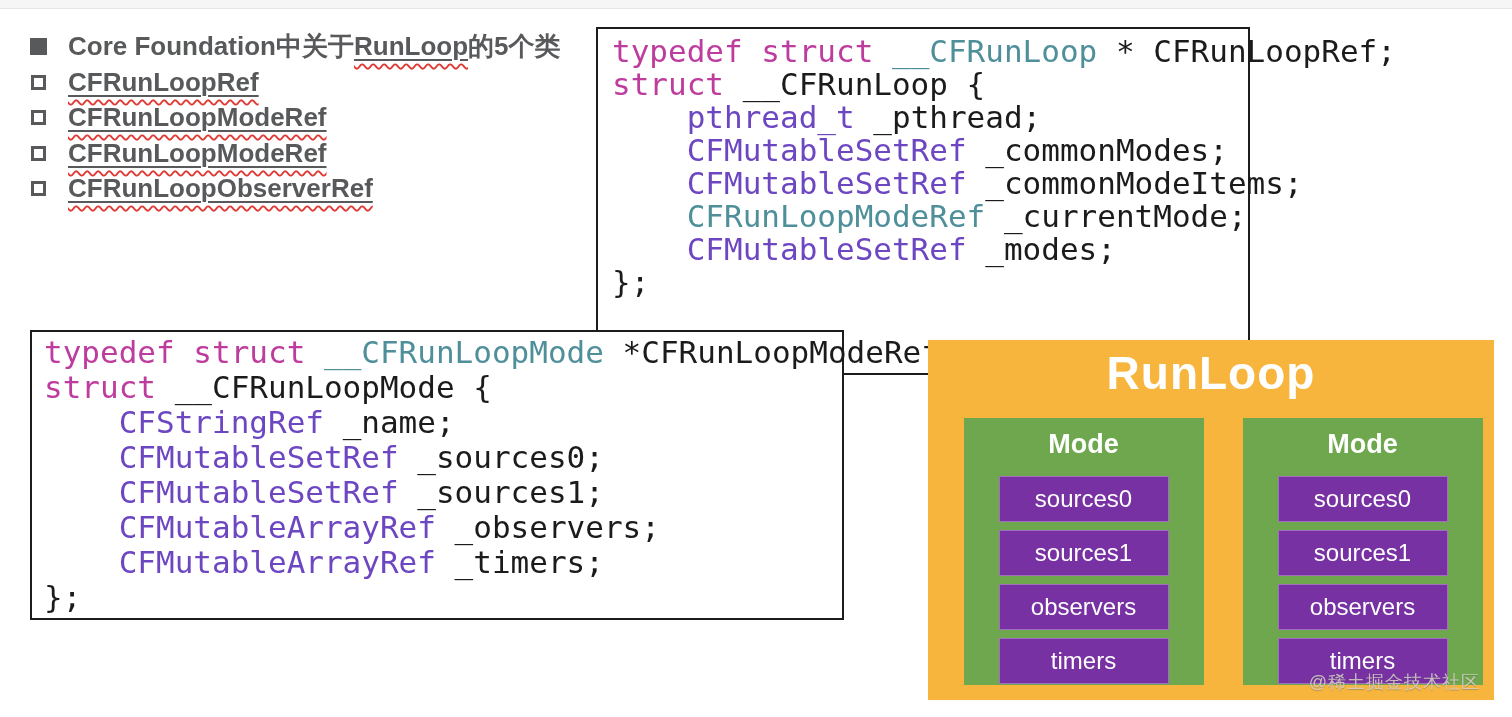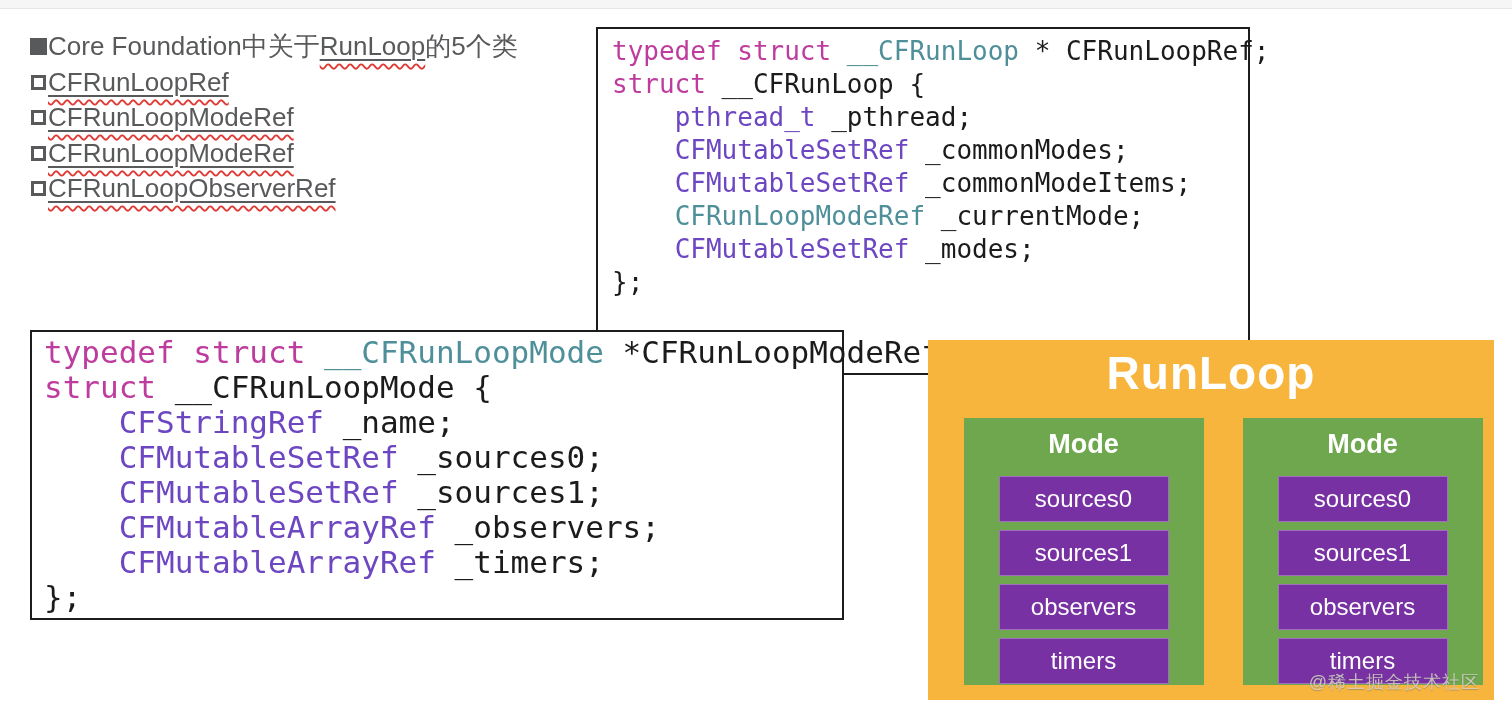--- a/index.html
+++ b/index.html
@@ -7,41 +7,41 @@
     position:relative;width:1512px;height:717px;overflow:hidden;background:#fff;
     font-family:"Liberation Sans","DejaVu Sans",sans-serif;
   }
   .top-strip{
     position:absolute;left:0;top:0;width:1512px;height:8px;
     background:#f6f6f6;border-bottom:1px solid #e7e7e7;
   }
 
   
   .blist{position:absolute;left:30px;top:29px;width:560px;}
-  .brow{position:relative;height:35.5px;padding-left:18px;display:flex;align-items:center;}
+  .brow{position:relative;height:35.5px;padding-left:38px;display:flex;align-items:center;font-weight:bold;}
   .btext{font-size:26px;color:var(--text-gray);white-space:nowrap;}
   .bullet-filled{position:absolute;left:0;top:9px;width:17px;height:17px;background:var(--text-gray);}
   .bullet-hollow{position:absolute;left:1px;top:10px;width:15px;height:15px;box-sizing:border-box;border:3px solid var(--text-gray);background:#fff;}
   .sp{
     text-decoration-line:underline;text-decoration-style:wavy;
     text-decoration-color:var(--underline-red);text-decoration-thickness:1.5px;
     text-underline-offset:8px;
   }
   .ul{
     text-decoration-line:underline;text-decoration-style:solid;
     text-decoration-color:var(--text-gray);text-decoration-thickness:1.5px;
     text-underline-offset:4px;
   }
 
   
   .code-box{
     position:absolute;background:#fff;border:2px solid #1c1c1c;box-sizing:border-box;
     font-family:"DejaVu Sans Mono","Liberation Mono",monospace;
   }
-  .code1{left:596px;top:27px;width:654px;height:348px;font-size:26px;line-height:33px;padding:6px 14px;}
+  .code1{left:596px;top:27px;width:654px;height:348px;font-size:31px;line-height:33px;padding:6px 14px;}
   .code2{left:30px;top:330px;width:814px;height:290px;font-size:31px;line-height:35px;padding:3px 12px;}
   .code-line{white-space:pre;}
   .tk-kw{color:var(--code-keyword-magenta);}
   .tk-teal{color:var(--code-type-teal);}
   .tk-purple{color:var(--code-type-purple);}
   .tk-plain{color:var(--code-plain);}
 
   
   .diagram{
     position:absolute;left:928px;top:340px;width:566px;height:360px;

